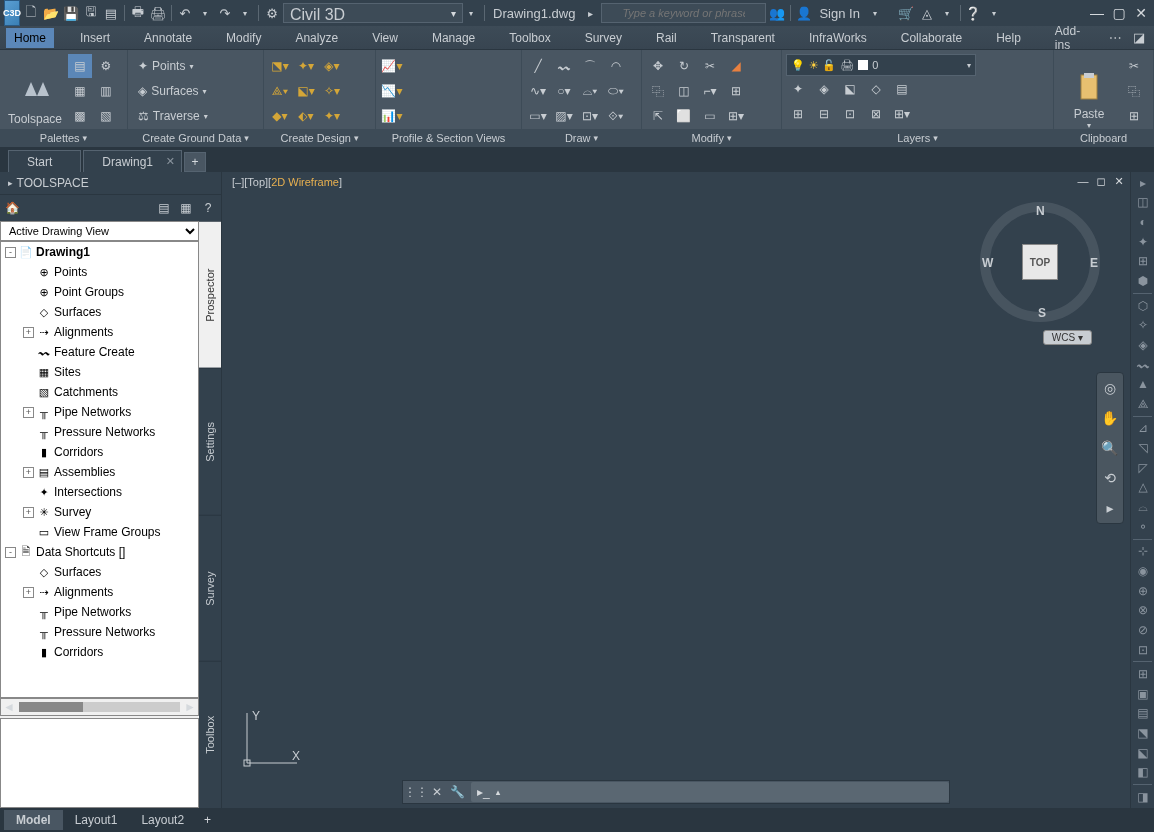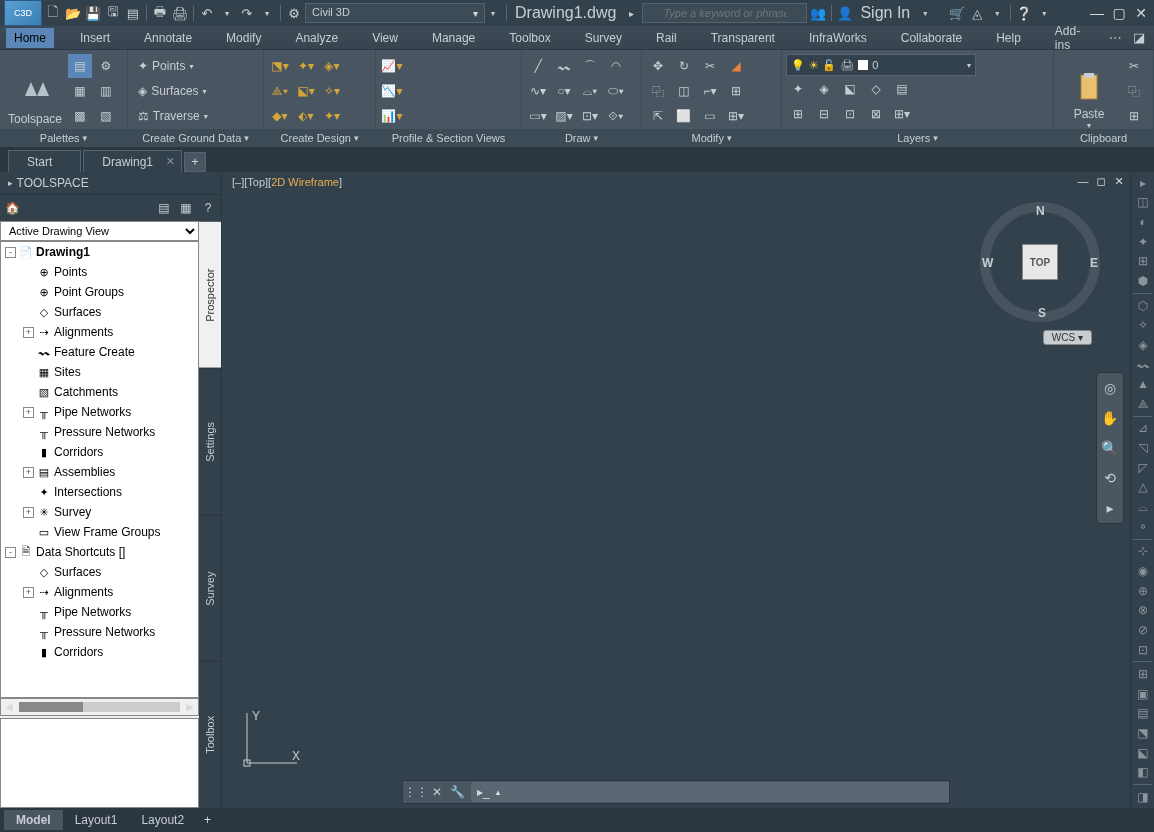--- a/index.html
+++ b/index.html
@@ -1,22 +1,22 @@
 <!DOCTYPE html>
 <html><head>
 <meta charset="utf-8">
 <style>
 *{margin:0;padding:0;box-sizing:border-box;font-family:"Segoe UI",Arial,sans-serif;user-select:none}
 body{background:#33414d;width:1154px;height:832px;overflow:hidden;color:#d5d9dd;font-size:12px;position:relative}
 .qat{height:26px;background:#33414d;display:flex;align-items:center;padding:0 4px;gap:2px}
-.qat-logo{width:38px;height:26px;background:linear-gradient(135deg,#5a9fd4,#3a7fb4);border:1px solid #2a5a84;display:flex;align-items:center;justify-content:center;font-size:9px;font-weight:normal;color:#fff}
+.qat-logo{width:16px;height:26px;background:linear-gradient(135deg,#5a9fd4,#3a7fb4);border:1px solid #2a5a84;display:flex;align-items:center;justify-content:center;font-size:9px;font-weight:bold;color:#fff}
 .qat-btn{width:18px;height:18px;display:flex;align-items:center;justify-content:center;color:#c8cdd2;cursor:pointer;font-size:13px}
 .qat-sep{width:1px;height:16px;background:#5a6772;margin:0 2px}
-.qat-text{color:#c8cdd2;padding:0 4px;font-size:16px}
-.qat-wsinput{background:#3d4b57;border:1px solid #556370;color:#c8cdd2;padding:2px 22px 2px 6px;height:20px;font-size:11px;width:180px}
+.qat-text{color:#c8cdd2;padding:0 4px;font-size:13px}
+.qat-wsinput{background:#3d4b57;border:1px solid #556370;color:#c8cdd2;padding:2px 22px 2px 6px;height:20px;font-size:16px;width:180px}
 .qat-input{background:#3d4b57;border:1px solid #556370;color:#9aa4ae;padding:2px 20px;height:20px;font-size:11px;font-style:italic;width:165px}
 .qat-dropdown{font-size:10px;margin-left:-14px;margin-right:4px}
 .win-controls{margin-left:auto;display:flex;gap:4px}
 .win-btn{width:18px;height:18px;display:flex;align-items:center;justify-content:center;cursor:pointer;font-size:14px}
 .ribbon-tabs{height:24px;background:linear-gradient(#3d4b57,#384551);display:flex;align-items:center;padding:0 6px;gap:18px;border-bottom:1px solid #2a3640}
 .ribbon-tab{padding:3px 8px;color:#c8cdd2;cursor:pointer;font-size:12px}
 .ribbon-tab.active{background:#5b87b8;color:#000000;font-weight:500}
 .ribbon-tabs-right{margin-left:auto;display:flex;gap:6px}
 .ribbon-panel{height:98px;background:#495662;display:flex;border-bottom:1px solid #2a3640}
 .panel-group{border-right:1px solid #3d4b57;display:flex;flex-direction:column;position:relative;padding:2px}

